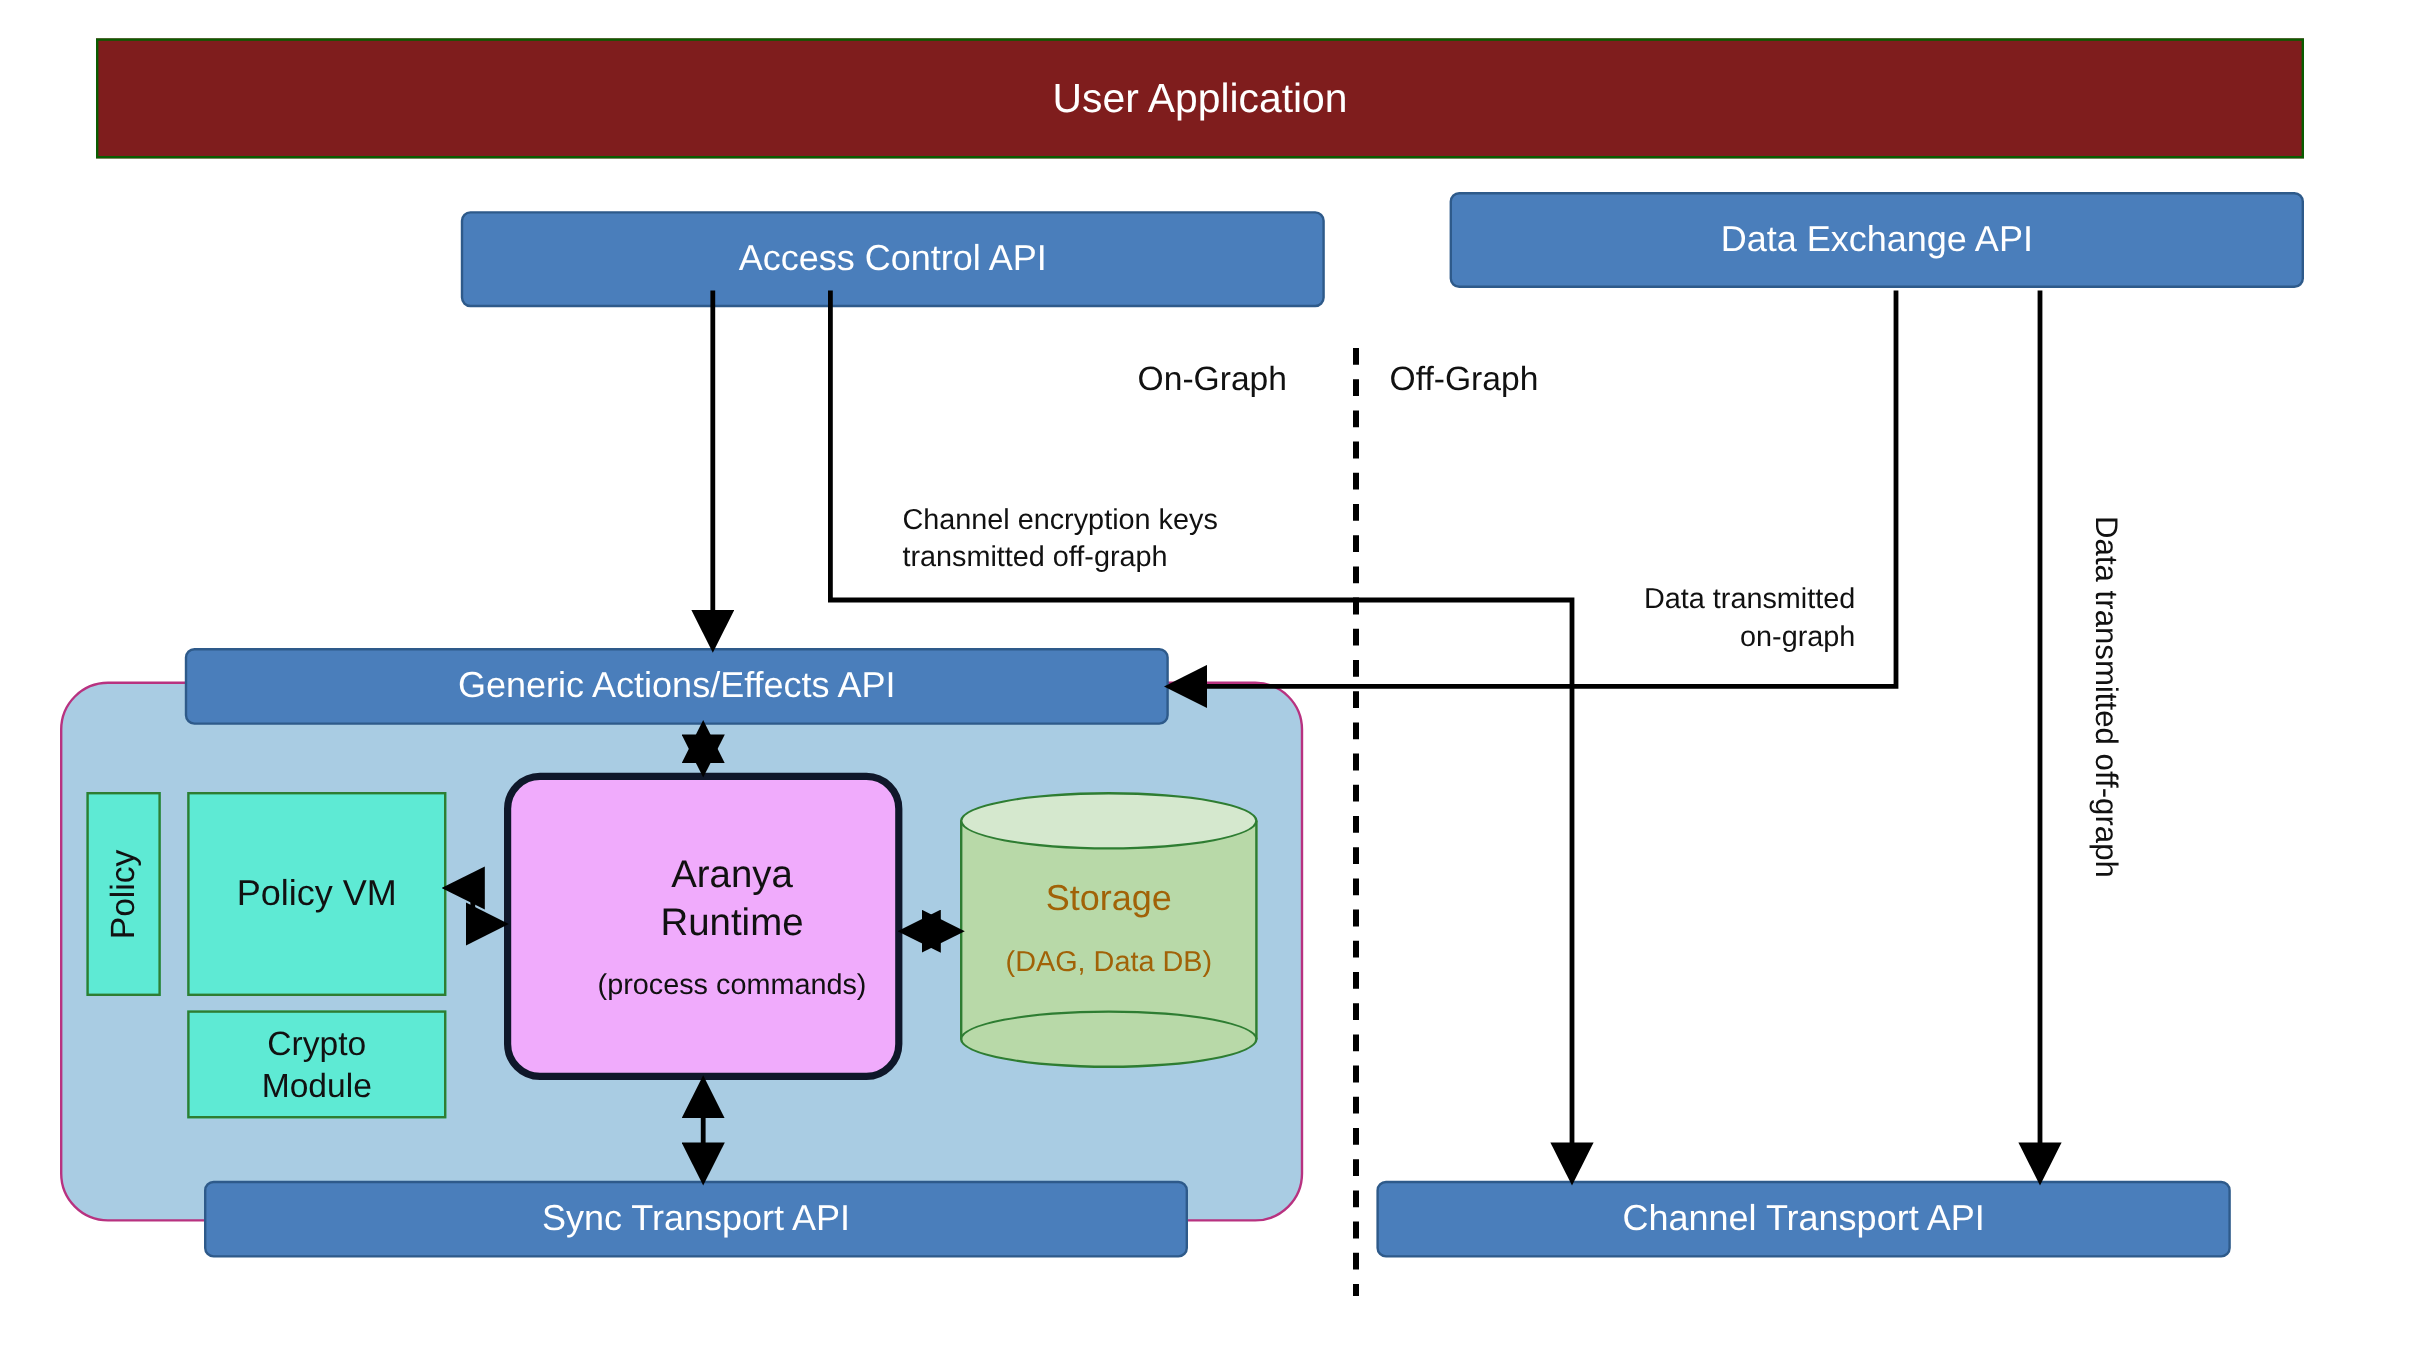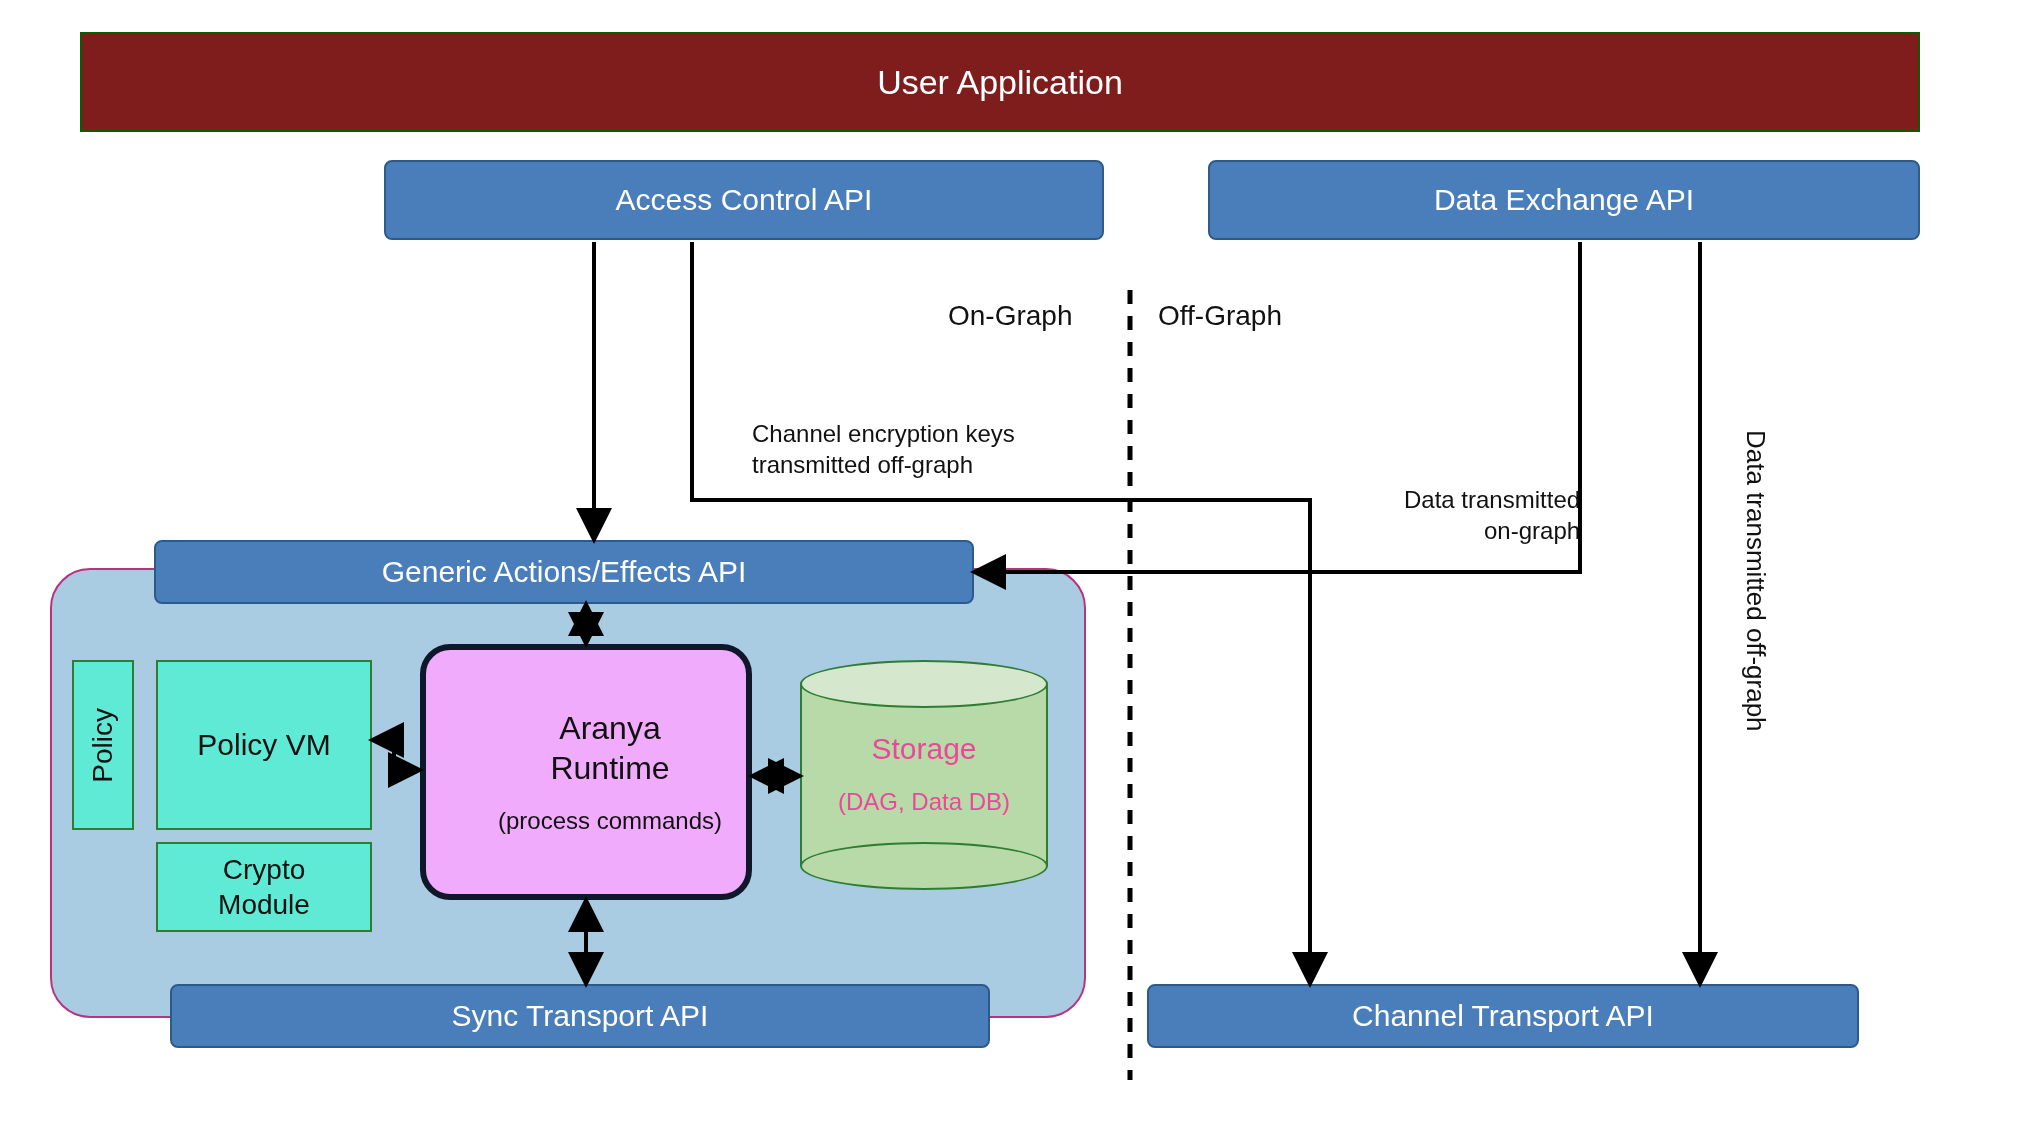--- a/index.html
+++ b/index.html
@@ -45,21 +45,21 @@
   .green-rounded {
     background: #f0abfc;
     border: 6px solid #0f172a;
     border-radius: 30px;
     color: #111;
     padding-left: 48px;
   }
   .cyl {
     position: absolute;
     text-align: center;
-    color: #ec4899;
+    color: #a16207;
   }
   .cyl-body {
     position: absolute;
     left: 0; right: 0;
     background: #b8d9a8;
     border-left: 2px solid #2e7d32;
     border-right: 2px solid #2e7d32;
   }
   .cyl-ellipse {
     position: absolute;
@@ -91,21 +91,21 @@
   }
   .stack { display:flex; flex-direction:column; line-height:1.25; }
 </style>
 </head>
 <body>
 
 <div class="box gray-box" style="left:80px; top:32px; width:1840px; height:100px;">
   <span>User Application</span>
 </div>
 
-<div class="box blue-box" style="left:384px; top:160px; width:720px; height:80px;">
+<div class="box blue-box" style="left:384px; top:176px; width:720px; height:80px;">
   <span>Access Control API</span>
 </div>
 
 <div class="box blue-box" style="left:1208px; top:160px; width:712px; height:80px;">
   <span>Data Exchange API</span>
 </div>
 
 <div class="bigblue" style="left:50px; top:568px; width:1036px; height:450px;"></div>
 
 <div class="box blue-box" style="left:154px; top:540px; width:820px; height:64px;">
@@ -154,21 +154,21 @@
 </div>
 
 <div class="label label-big" style="left:948px; top:300px;">On-Graph</div>
 <div class="label label-big" style="left:1158px; top:300px;">Off-Graph</div>
 
 <div class="label label-sm" style="left:752px; top:418px; line-height:1.3;">
   <div>Channel encryption keys</div>
   <div>transmitted off-graph</div>
 </div>
 
-<div class="label label-sm" style="left:1404px; top:484px; text-align:right; line-height:1.3;">
+<div class="label label-sm" style="left:1370px; top:484px; text-align:right; line-height:1.3;">
   <div>Data transmitted</div>
   <div>on-graph</div>
 </div>
 
 <div class="vtext" style="left:1740px; top:430px;">Data transmitted off-graph</div>
 
 <svg class="arrows">
   <defs>
     <marker id="arrow" viewBox="0 0 12 12" refX="10" refY="6" markerWidth="9" markerHeight="9" orient="auto-start-reverse">
       <path d="M 0 0 L 12 6 L 0 12 z" fill="#000"></path>

